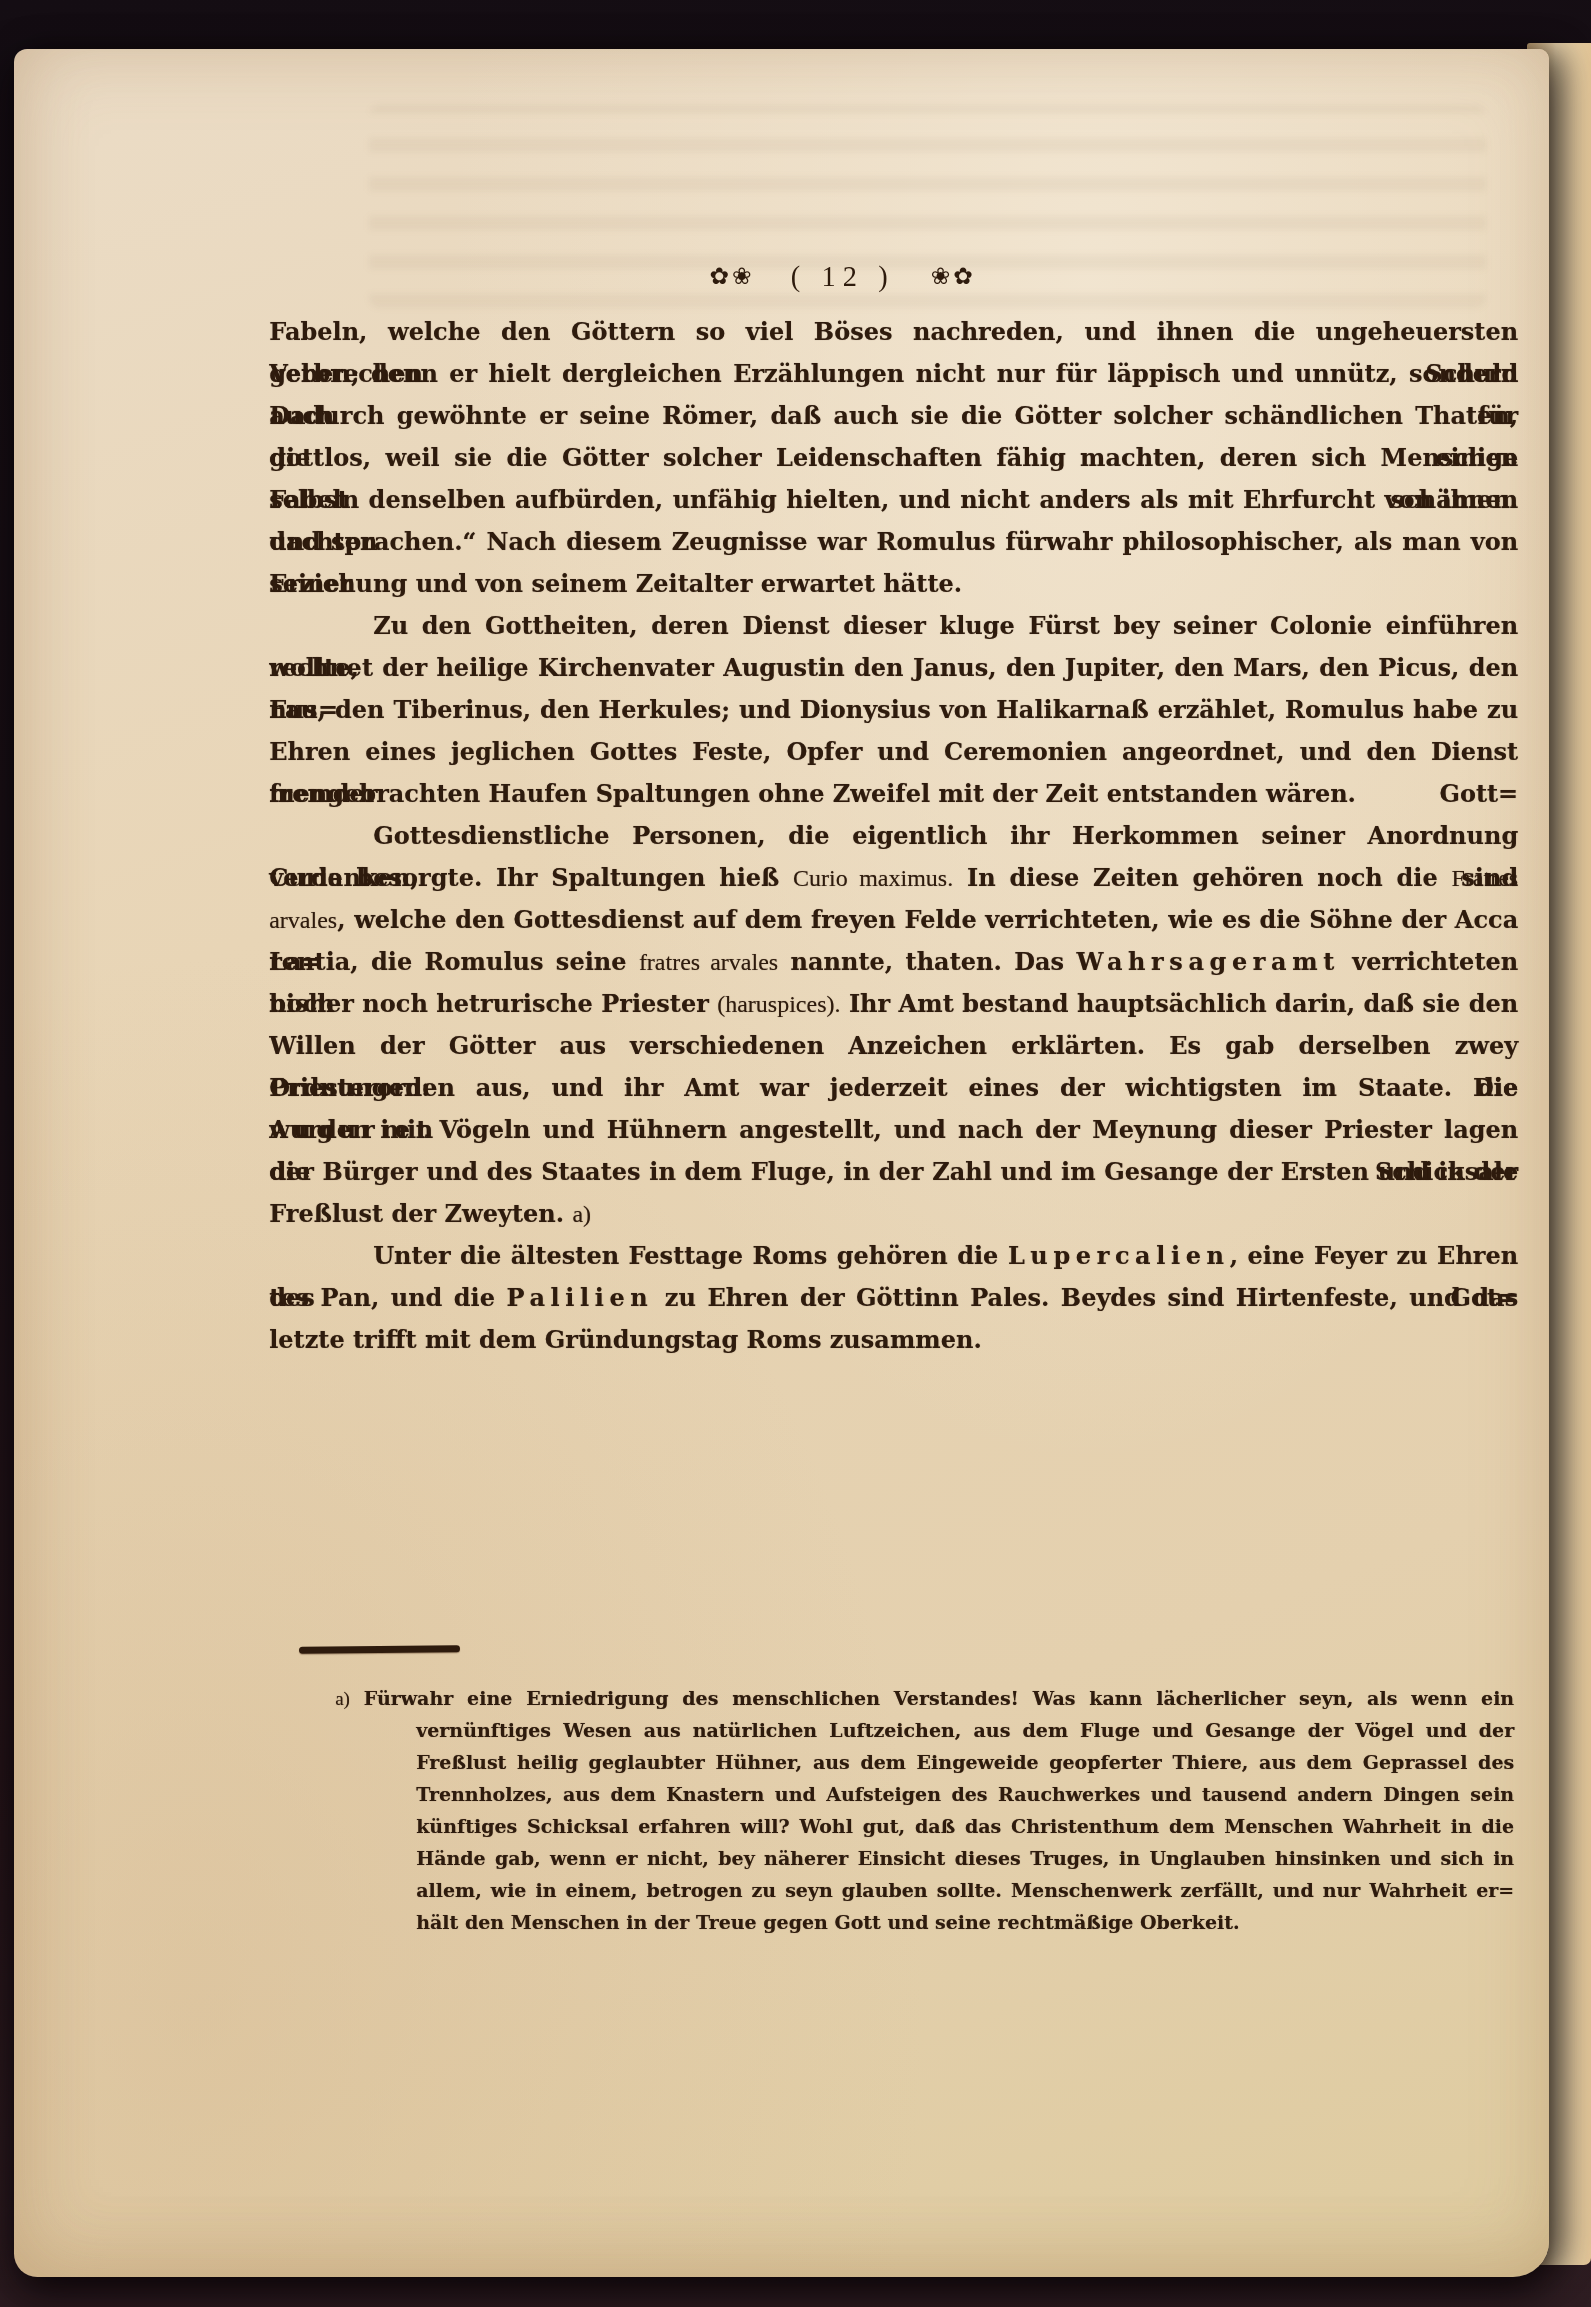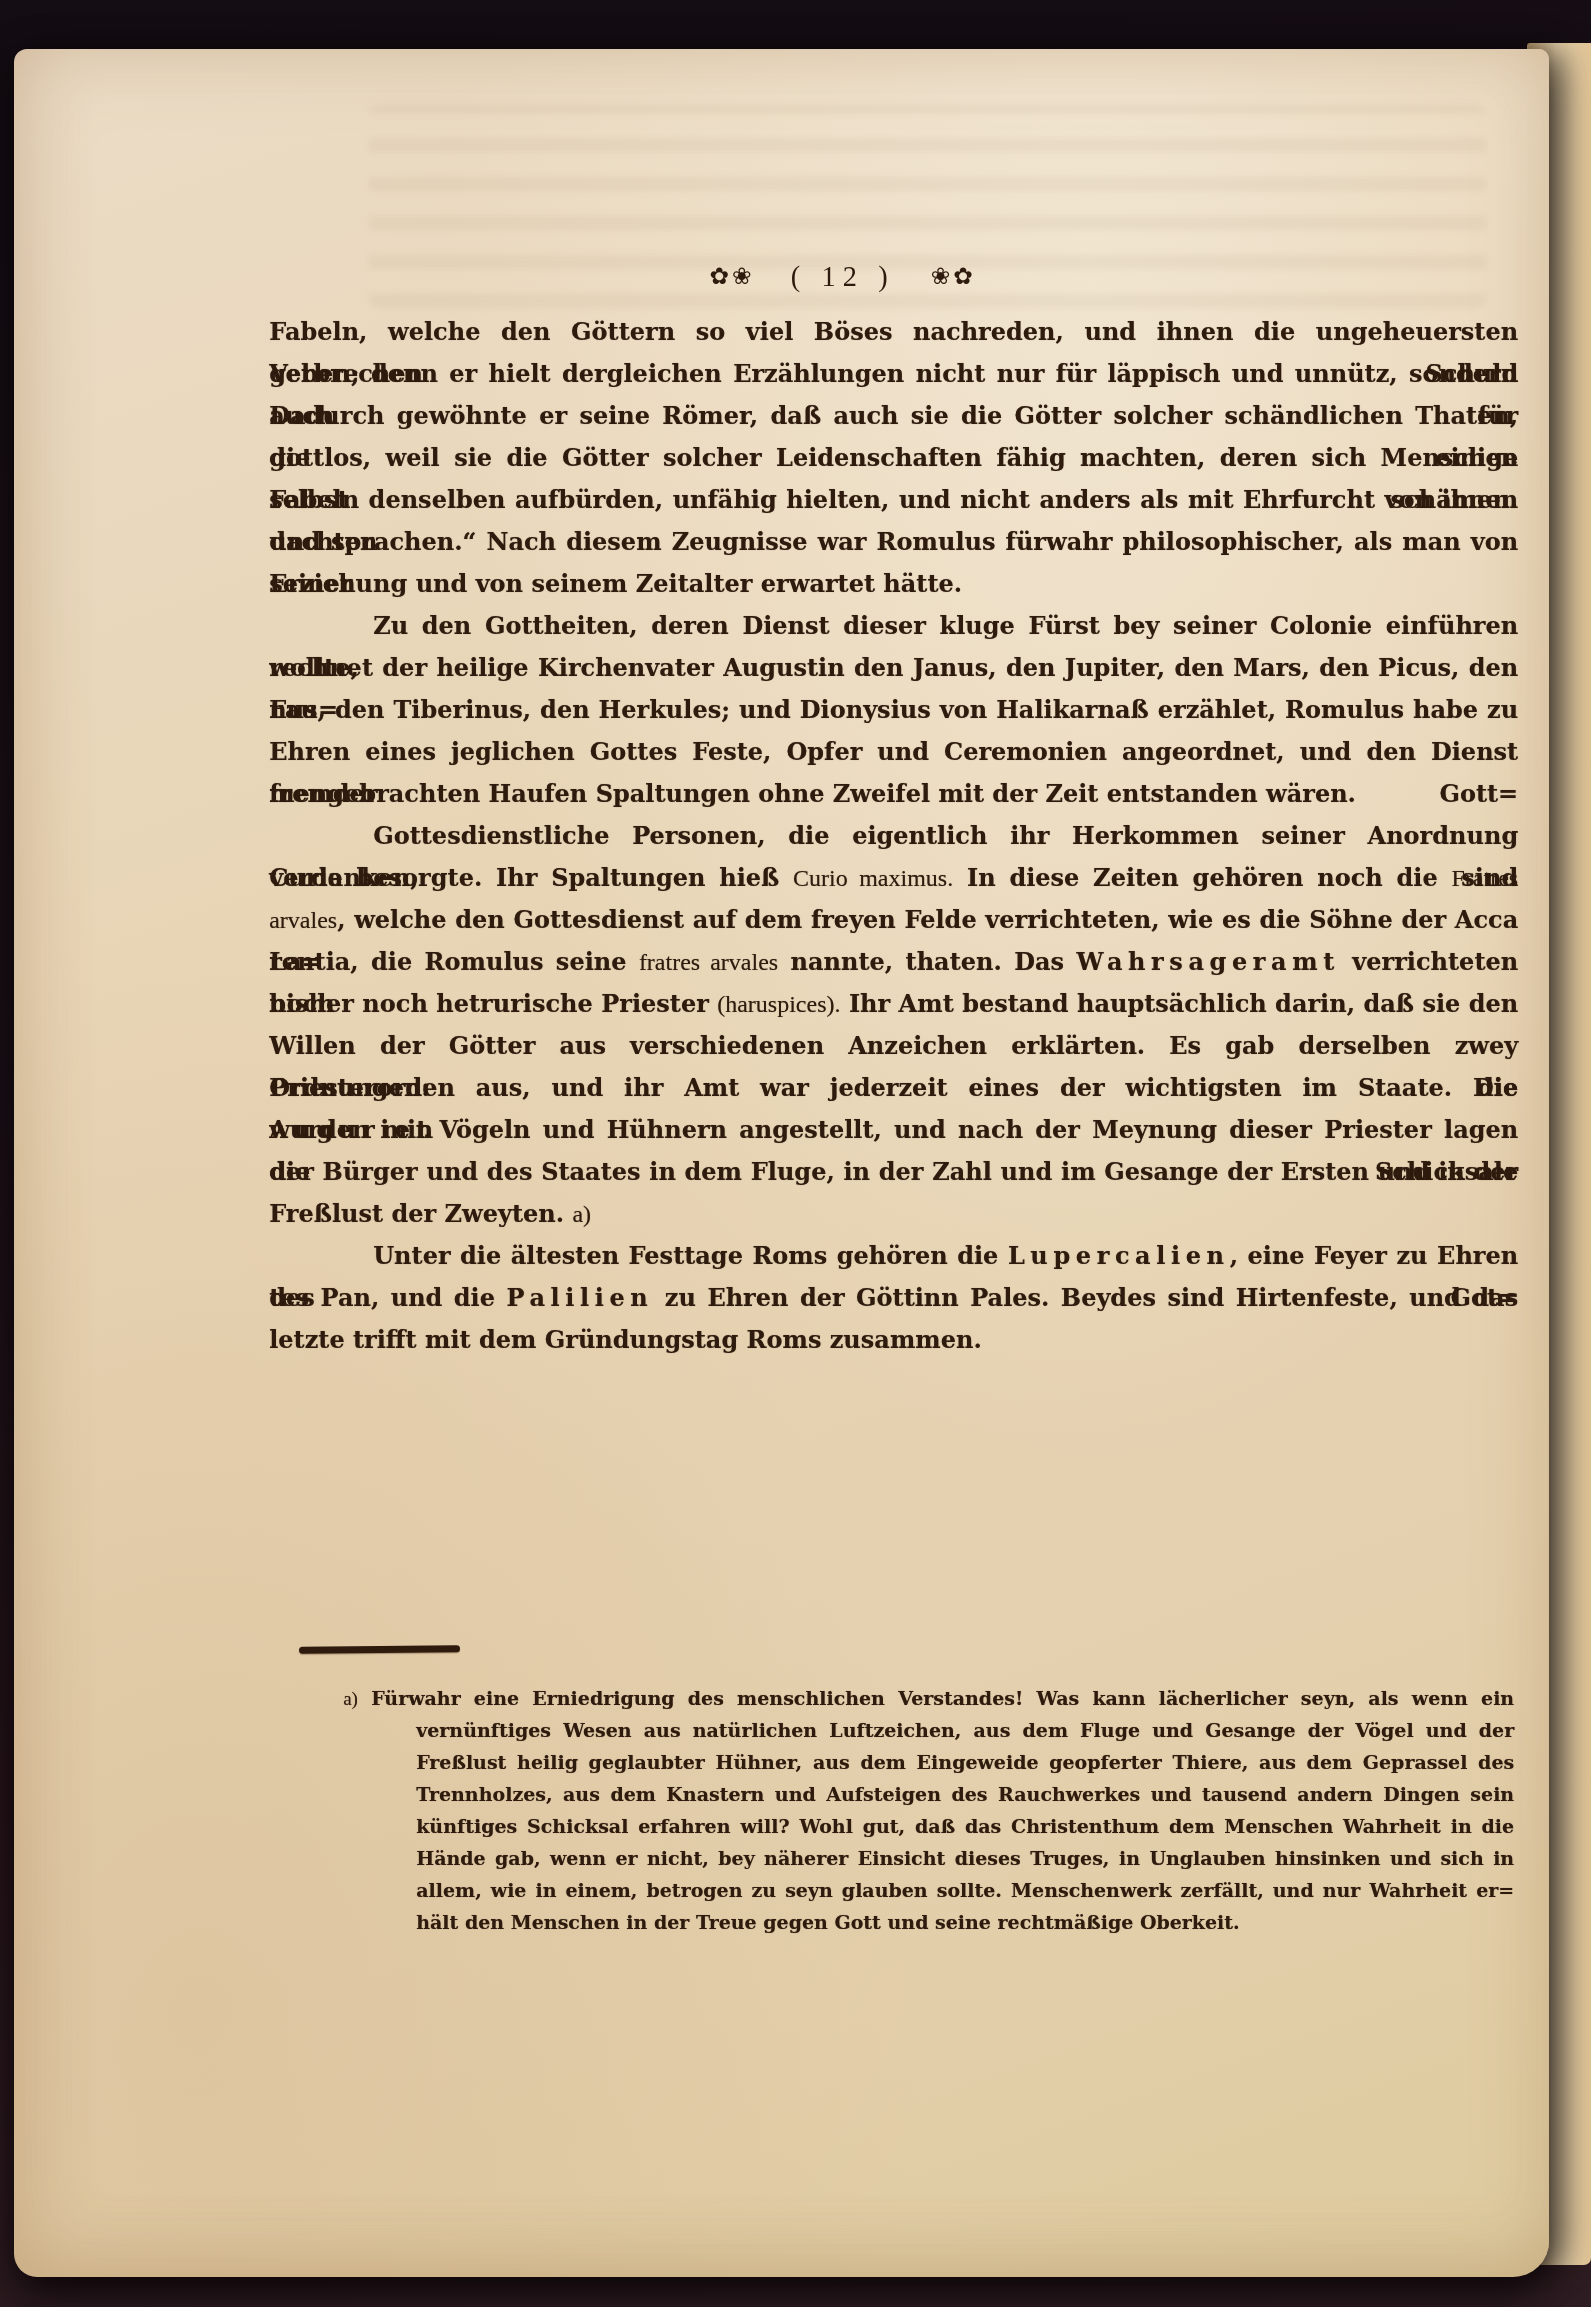--- a/index.html
+++ b/index.html
@@ -33,21 +33,21 @@
         text-shadow:0 0 0.8px rgba(40,20,8,.5);}
   .line--last{text-align-last:left;}
   .para--indented .line:first-child{text-indent:104px;}
   .seg--antiqua{font-family:"Liberation Serif",serif;font-weight:400;}
   .seg--spaced{letter-spacing:5.6px;}
   .fn-rule{position:absolute;left:285px;top:1597px;width:161px;height:6.6px;
         background:var(--ink);border-radius:4.1px;transform:rotate(-0.6deg);
         box-shadow:0 1px 1px rgba(60,30,10,.35);}
   .footnote{position:absolute;left:321px;top:1633px;width:1179px;}
   .footnote .line{height:32px;line-height:32px;font-size:19px;margin-left:81px;}
-  .footnote .line:first-child{margin-left:8px;}
+  .footnote .line:first-child{margin-left:0;}
 </style>
 </head>
 <body>
 
 <div class="scan">
   <div class="next-page"></div>
   <div class="page">
     <div class="bleed"></div>
     <div class="header">
       <span class="orn">✿❀</span><span class="pagenum">( 12 )</span><span class="orn">❀✿</span>

